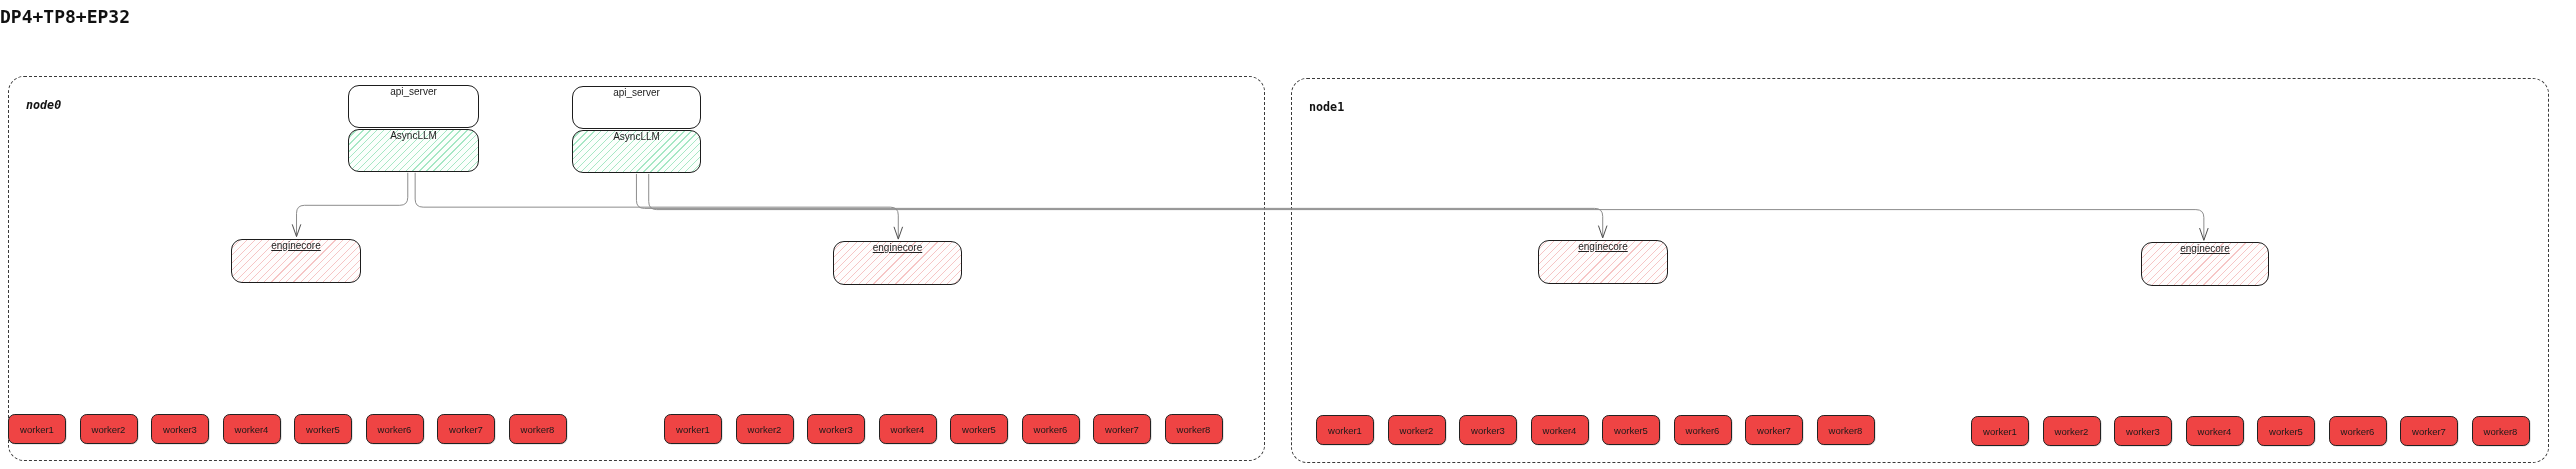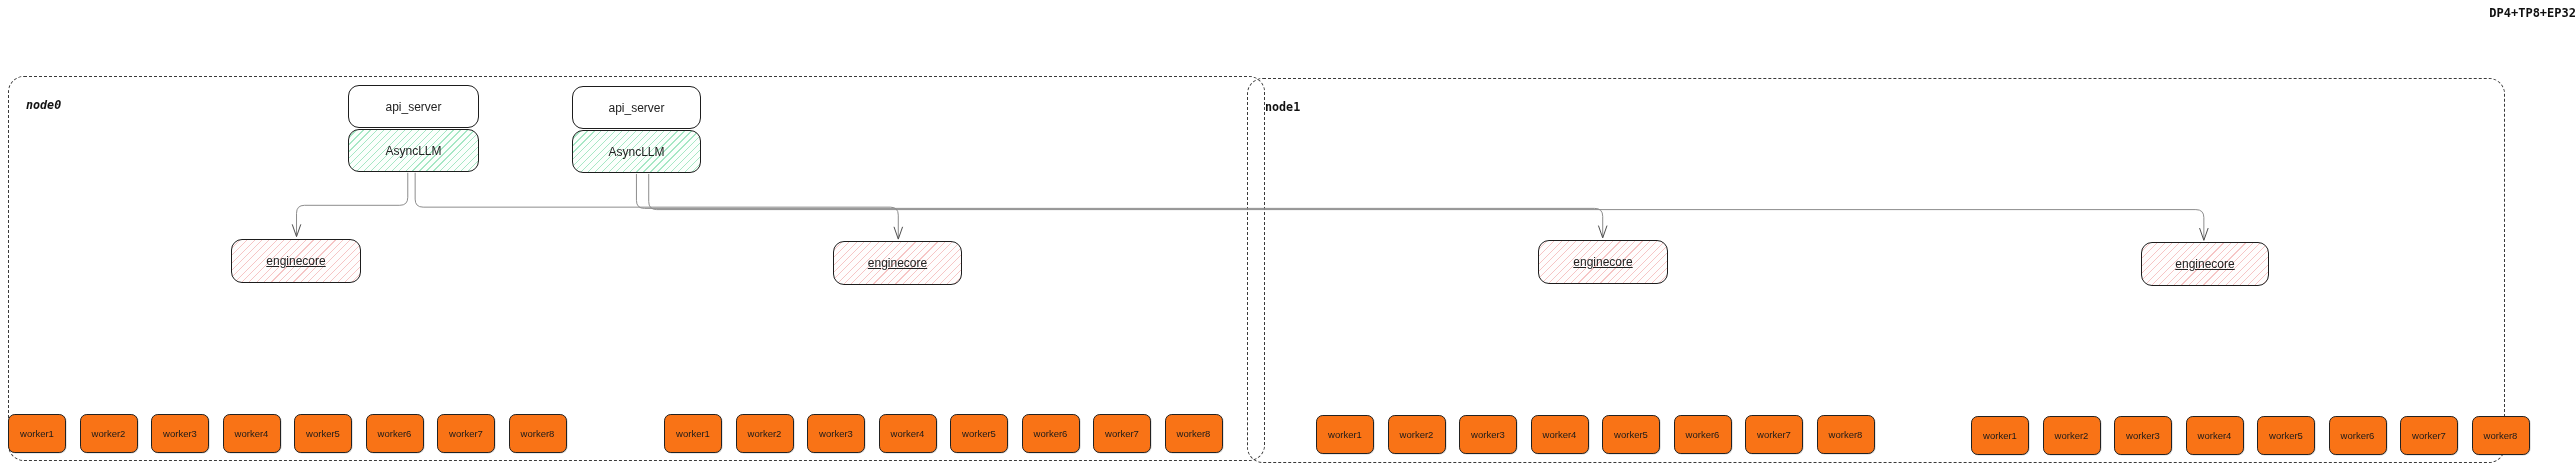--- a/index.html
+++ b/index.html
@@ -1,49 +1,49 @@
 <!DOCTYPE html>
 <html style="font-size:9.8px"><head>
 <meta charset="utf-8">
 <style>
   html,body{margin:0;padding:0;background:#ffffff;}
   #canvas{position:relative;width:2576px;height:469px;background:#ffffff;overflow:hidden;
           font-family:"Liberation Sans",sans-serif;}
-  .title{position:absolute;left:0;top:6.2px;width:100%;text-align:right;
-         font-family:"DejaVu Sans Mono",monospace;font-size:12px;font-weight:600;color:#111;}
+  .title{position:absolute;left:0;top:6.2px;width:100%;text-align:left;
+         font-family:"DejaVu Sans Mono",monospace;font-size:18px;font-weight:600;color:#111;}
   .node{position:absolute;border:1.2px dashed #3a3a3a;border-radius:16px;background:transparent;}
   .node-label{position:absolute;left:17px;top:21px;font-family:"DejaVu Sans Mono",monospace;
               font-size:11.7px;font-weight:600;color:#111;}
   .box{position:absolute;box-sizing:border-box;border:1.5px solid #1d1d1d;border-radius:11px;
-       display:flex;align-items:center;justify-content:center;font-size:12px;color:#222;
+       display:flex;justify-content:center;font-size:10px;color:#222;
        background:#ffffff;}
   .box.green{background-color:#fbfffc;
        background-image:repeating-linear-gradient(135deg,rgba(110,215,160,0.60) 0px,rgba(110,215,160,0.60) 0.9px,rgba(255,255,255,0) 0.9px,rgba(255,255,255,0) 4.9px);}
   .box.red{background-color:#fffdfd;
        background-image:repeating-linear-gradient(135deg,rgba(235,130,130,0.45) 0px,rgba(235,130,130,0.45) 0.8px,rgba(255,255,255,0) 0.8px,rgba(255,255,255,0) 5.2px);text-decoration:underline;}
   .worker-group{position:absolute;display:flex;gap:13.5px;}
-  .worker{box-sizing:border-box;width:58px;height:39px;border:1.2px solid #222;border-radius:6.8px;
-          background:#f97316;display:flex;align-items:center;justify-content:center;
+  .worker{box-sizing:border-box;width:58px;height:30px;border:1.2px solid #222;border-radius:6.8px;
+          background:#ef4444;display:flex;align-items:center;justify-content:center;
           font-size:9.5px;color:#1a1a1a;box-shadow:0.6px 0.6px 0 rgba(0,0,0,0.18);}
   svg.edges{position:absolute;left:0;top:0;pointer-events:none;}
   svg.edges path{fill:none;stroke:#8a8a8a;stroke-width:1.6;}
   svg.edges polyline{fill:none;stroke:#4a4a4a;stroke-width:1.6;}
 </style>
 </head>
 <body>
 
 <div id="canvas">
 
   <div class="title">DP4+TP8+EP32</div>
 
   <div class="node" style="left:8px;top:76px;width:1255px;height:383px;font-style:italic;">
     <div class="node-label">node0</div>
   </div>
 
-  <div class="node" style="left:1247px;top:78px;width:1256px;height:383px;">
+  <div class="node" style="left:1291px;top:78px;width:1256px;height:383px;">
     <div class="node-label">node1</div>
   </div>
 
   <svg class="edges" width="2576" height="469" viewBox="0 0 4188 763">
     <path d="M662,281 L662,321 Q662,334 649,334 L494,334 Q481,334 481,347 L481,384"></path>
     <polyline points="474,365 481,385 488,365"></polyline>
     <path d="M674,281 L674,324 Q674,337 687,337 L1447,337 Q1460,337 1460,350 L1460,388"></path>
     <polyline points="1453,369 1460,389 1467,369"></polyline>
     <path d="M1034,283 L1034,326 Q1034,339 1047,339 L2593,339 Q2606,339 2606,352 L2606,386"></path>
     <polyline points="2599,367 2606,387 2613,367"></polyline>

